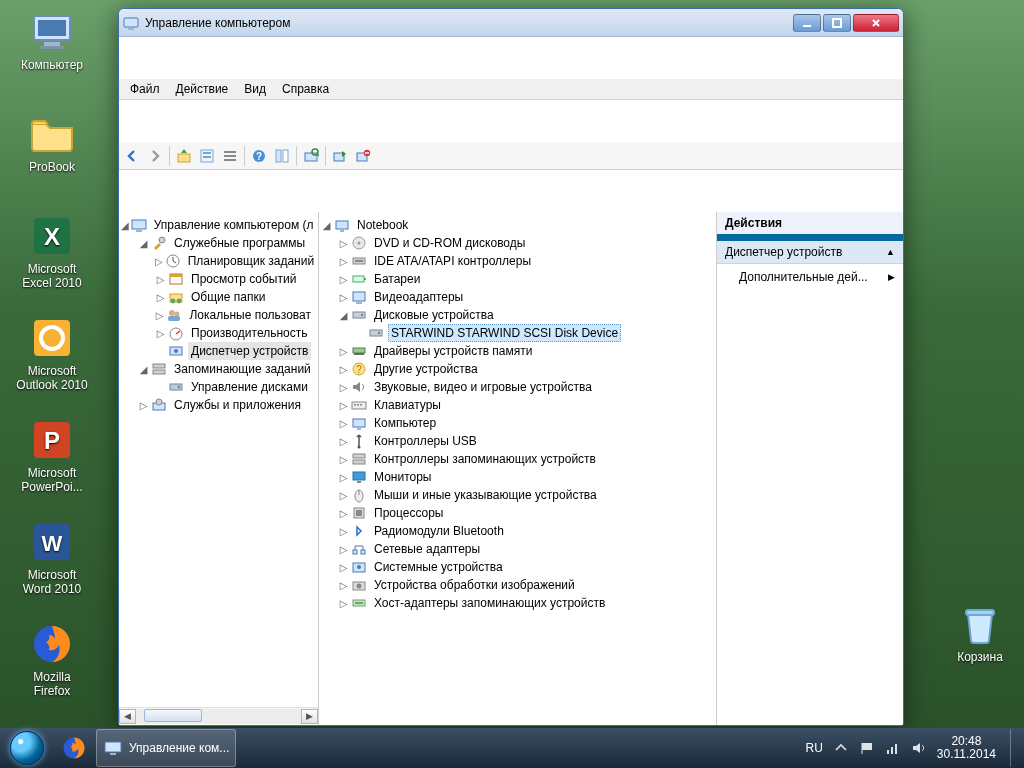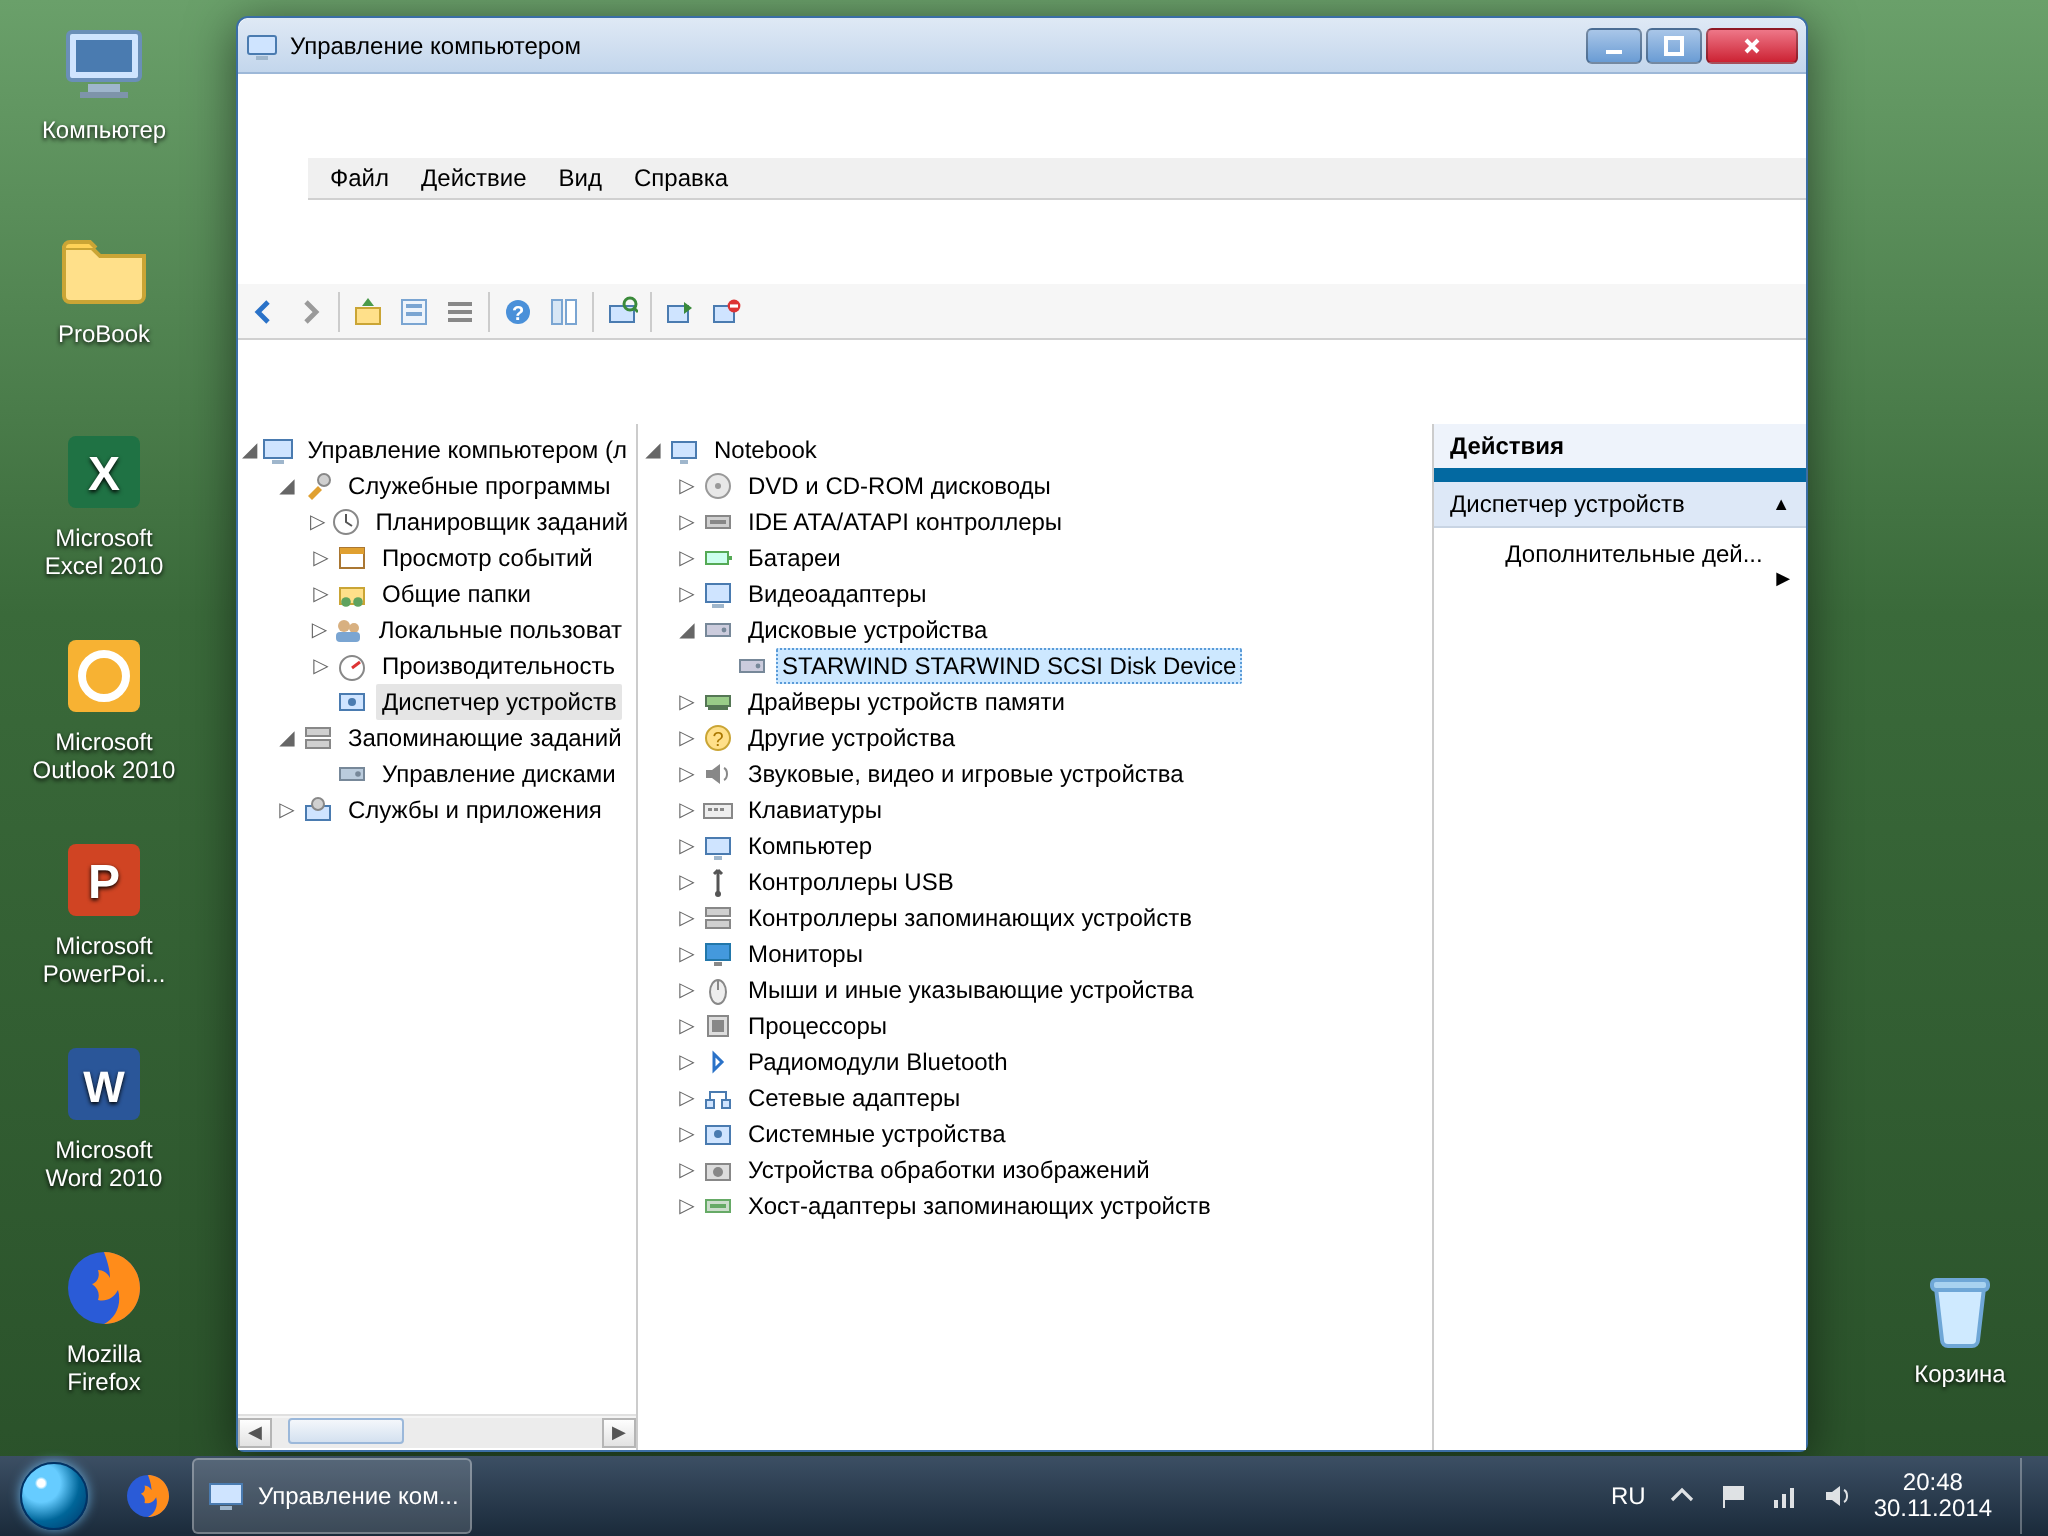--- a/index.html
+++ b/index.html
@@ -15,21 +15,21 @@
   
   .window { position:absolute; left:118px; top:8px; width:786px; height:718px; background:#fff; border:1px solid #3b6ea5; border-radius:6px 6px 4px 4px; box-shadow:0 4px 24px rgba(0,0,0,.5); display:flex; flex-direction:column;gap:42px; }
   .titlebar { height:28px; background:linear-gradient(#dfe9f5,#c3d6ec); border-bottom:1px solid #9db8d8; display:flex; align-items:center; padding:0 4px; border-radius:6px 6px 0 0; }
   .titlebar .ticon { width:16px; height:16px; margin-right:6px; }
   .titlebar .ttitle { font-size:12px; color:#000; flex:1; }
   .winbtns { display:flex; gap:2px; }
   .winbtn { width:28px; height:18px; border-radius:3px; display:flex; align-items:center; justify-content:center; font-size:11px; color:#fff; border:1px solid rgba(0,0,0,.3); }
   .wb-min, .wb-max { background:linear-gradient(#a9c6e8,#6a9cd4); }
   .wb-close { background:linear-gradient(#e78,#c23); width:46px; }
 
-  .menubar { height:21px; background:#f0f0f0; border-bottom:1px solid #d0d0d0; display:flex; align-items:center; font-size:12px; padding:0 3px;margin-left:35px; }
+  .menubar { height:21px; background:#f0f0f0; border-bottom:1px solid #d0d0d0; display:flex; align-items:center; font-size:12px; padding:0 3px; }
   .menubar .mi { padding:2px 8px; border-radius:2px; }
 
   .toolbar { height:28px; background:#f6f6f6; border-bottom:1px solid #d0d0d0; display:flex; align-items:center; padding:0 2px; gap:1px; }
   .tbtn { width:22px; height:22px; display:flex; align-items:center; justify-content:center; border:1px solid transparent; border-radius:2px; }
   .tbtn svg { width:16px; height:16px; }
   .toolbar .sep { width:1px; height:20px; background:#ccc; margin:0 2px; }
 
   .content { flex:1; display:flex; min-height:0; }
   .pane { border-right:1px solid #ccc; overflow:auto; font-size:12px; color:#000; background:#fff; }
   .pane.left { width:200px; }
@@ -45,21 +45,21 @@
   .ico svg { width:16px; height:16px; }
   .lbl { padding:1px 2px; border:1px solid transparent; border-radius:1px; }
   .lbl.sel-left { background:#e5e5e5; }
   .lbl.sel-mid { background:#cde8ff; border:1px dotted #5a9bd8; }
   .children { padding-left:17px; }
 
   
   .ap-hdr { background:#eef3fb; border-bottom:7px solid #0369a1; font-weight:600; font-size:12px; padding:4px 8px; }
   .ap-sec { background:#dde8f7; border-bottom:1px solid #c8d4e3; font-size:12px; padding:4px 8px; display:flex; align-items:center; }
   .ap-sec .caret { margin-left:auto; font-size:9px; }
-  .ap-item { padding:6px 8px 6px 22px; font-size:12px; display:flex; align-items:center;flex-direction:column; }
+  .ap-item { padding:6px 8px 6px 22px; font-size:12px; display:flex; align-items:center; }
   .ap-item .caret { margin-left:auto; font-size:9px; }
 
   .hscroll { height:17px; border-top:1px solid #e0e0e0; background:#f4f4f4; display:flex; align-items:center; }
   .hscroll .arrow { width:17px; height:15px; background:linear-gradient(#fefefe,#e2e2e2); border:1px solid #b5b5b5; display:flex; align-items:center; justify-content:center; font-size:9px; color:#555;}
   .hscroll .track { flex:1; height:15px; background:#ececec; position:relative; }
   .hscroll .thumb { position:absolute; left:8px; top:0; height:13px; width:58px; background:linear-gradient(#f4f7fb,#d4e1f0); border:1px solid #9bb8da; border-radius:2px; }
 
   
   .taskbar { position:absolute; left:0; right:0; bottom:0; height:40px; background:linear-gradient(#3c4f64,#1a2a3a); display:flex; align-items:center; color:#fff; font-size:12px;margin-top:40px; }
   .start { width:54px; height:40px; display:flex; align-items:center; justify-content:center; }
@@ -134,21 +134,21 @@
   </div>
   <div class="dicon" style="left:14px; top:620px">
     <div class="glyph">
         <svg viewBox="0 0 48 48">
           <circle cx="24" cy="24" r="18" fill="#2a5bd7"></circle>
           <path d="M24 6c10 0 18 8 18 18s-8 18-18 18c6-3 9-10 7-17-2 4-6 6-10 5 1-3 0-6-3-8 3-1 4-4 3-7 3 0 5 2 6 4 0-5-2-10-3-13z" fill="#ff8c1a"></path>
         </svg>
       </div>
     <div>Mozilla Firefox</div>
   </div>
-  <div class="dicon" style="left:942px; top:630px">
+  <div class="dicon" style="left:942px; top:600px">
     <div class="glyph">
         <svg viewBox="0 0 48 48">
           <path d="M12 14h24l-3 26a3 3 0 0 1-3 3H18a3 3 0 0 1-3-3z" fill="#cfeaff" stroke="#6fa7d7" stroke-width="2"></path>
           <rect x="10" y="10" width="28" height="5" rx="2" fill="#a8d2f0" stroke="#6fa7d7" stroke-width="2"></rect>
         </svg>
       </div>
     <div>Корзина</div>
   </div>
 </div>
 

